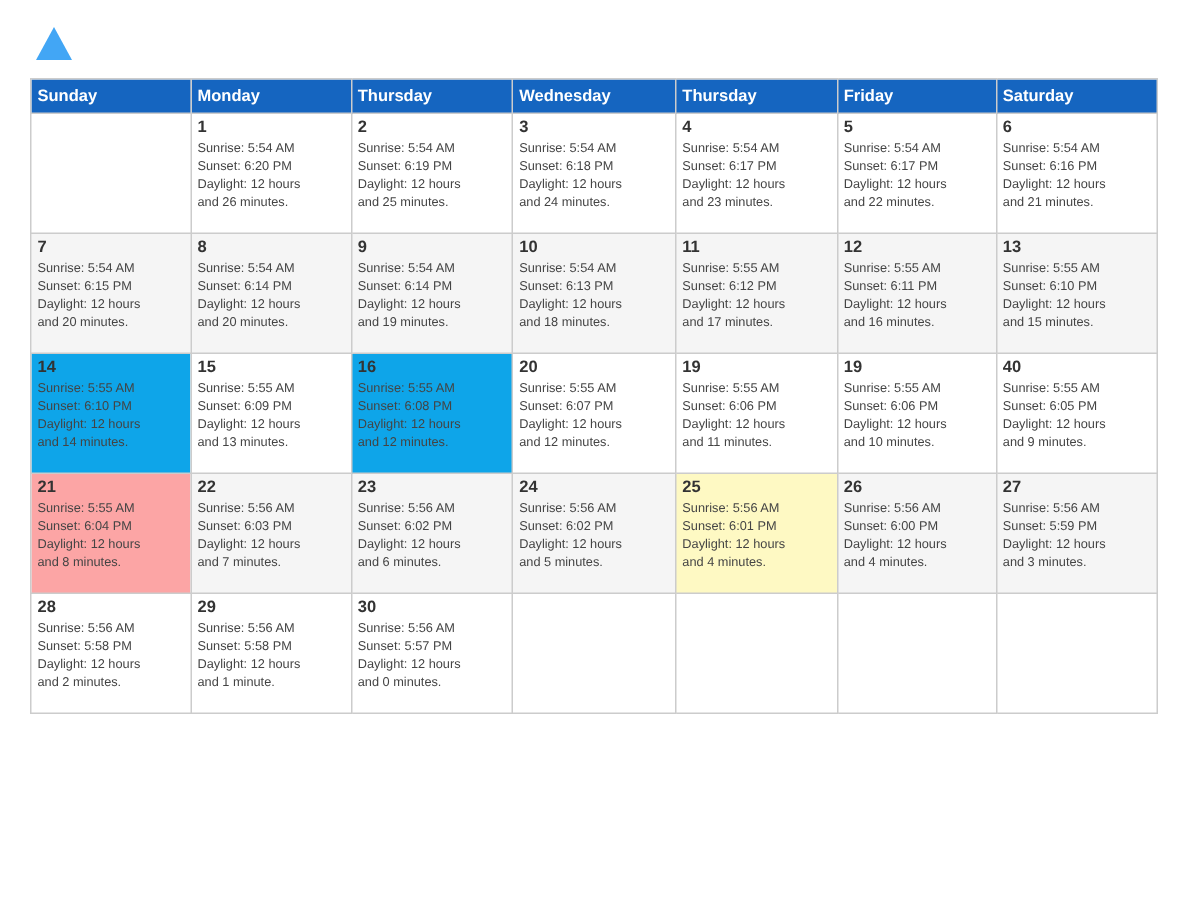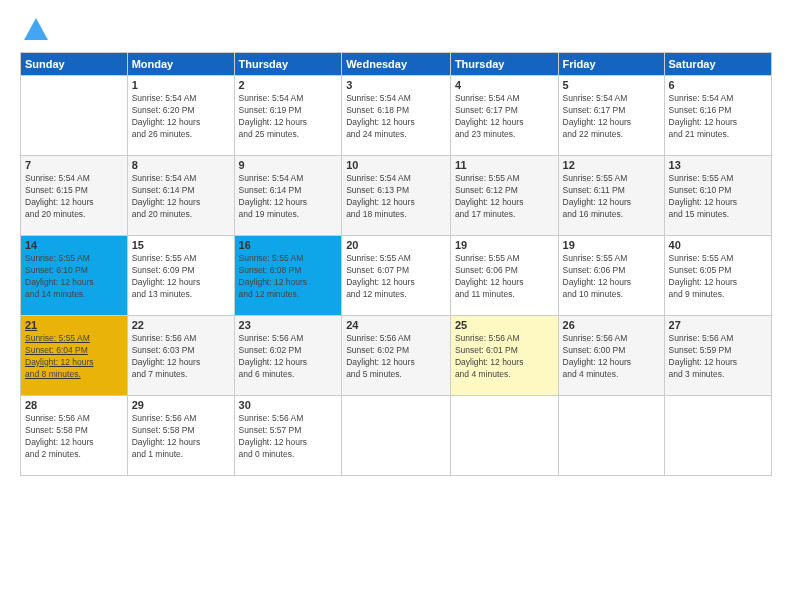--- a/index.html
+++ b/index.html
@@ -280,21 +280,21 @@
           </td>
           <td style="background-color: rgb(255, 255, 255);">
             <span class="day-num">40</span>
             <div class="day-info" style="white-space: pre-line;">Sunrise: 5:55 AM
 Sunset: 6:05 PM
 Daylight: 12 hours
 and 9 minutes.</div>
           </td>
         </tr>
         <tr>
-          <td style="background-color: #eab308; text-decoration: underline;">
+          <td style="background-color: #fca5a5;">
             <span class="day-num">21</span>
             <div class="day-info" style="white-space: pre-line;">Sunrise: 5:55 AM
 Sunset: 6:04 PM
 Daylight: 12 hours
 and 8 minutes.</div>
           </td>
           <td style="background-color: rgb(245, 245, 245);">
             <span class="day-num">22</span>
             <div class="day-info" style="white-space: pre-line;">Sunrise: 5:56 AM
 Sunset: 6:03 PM

